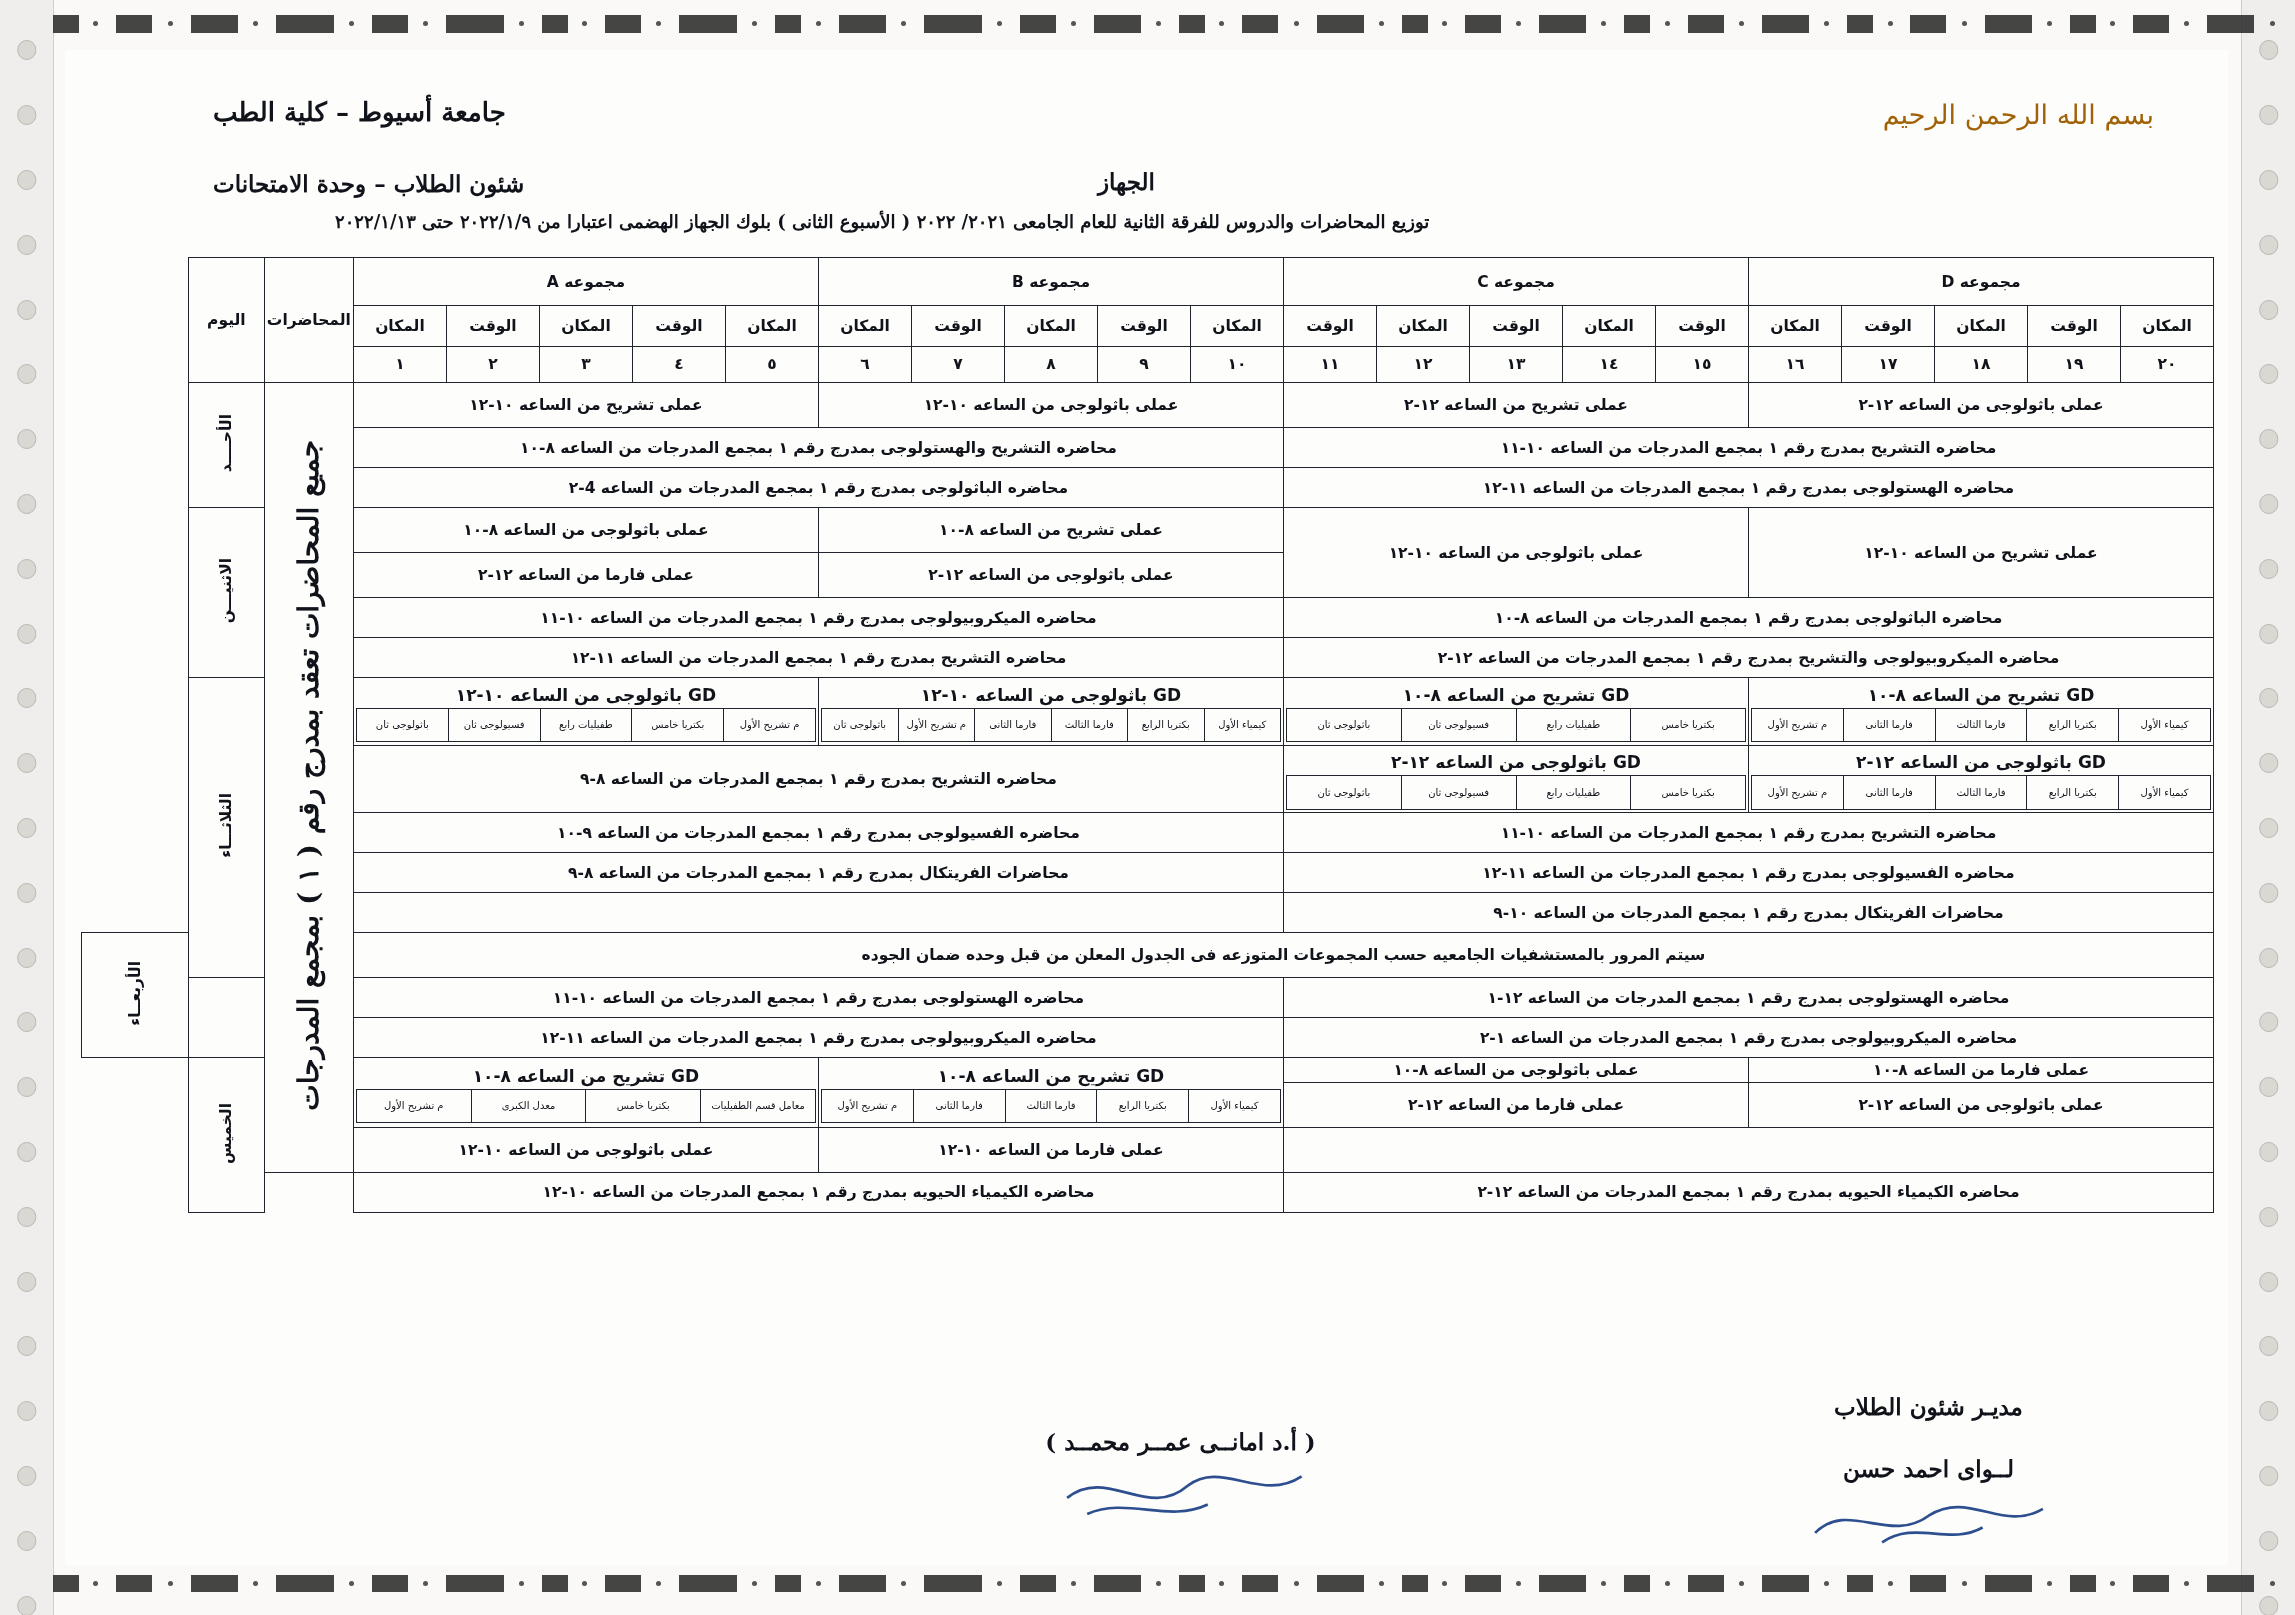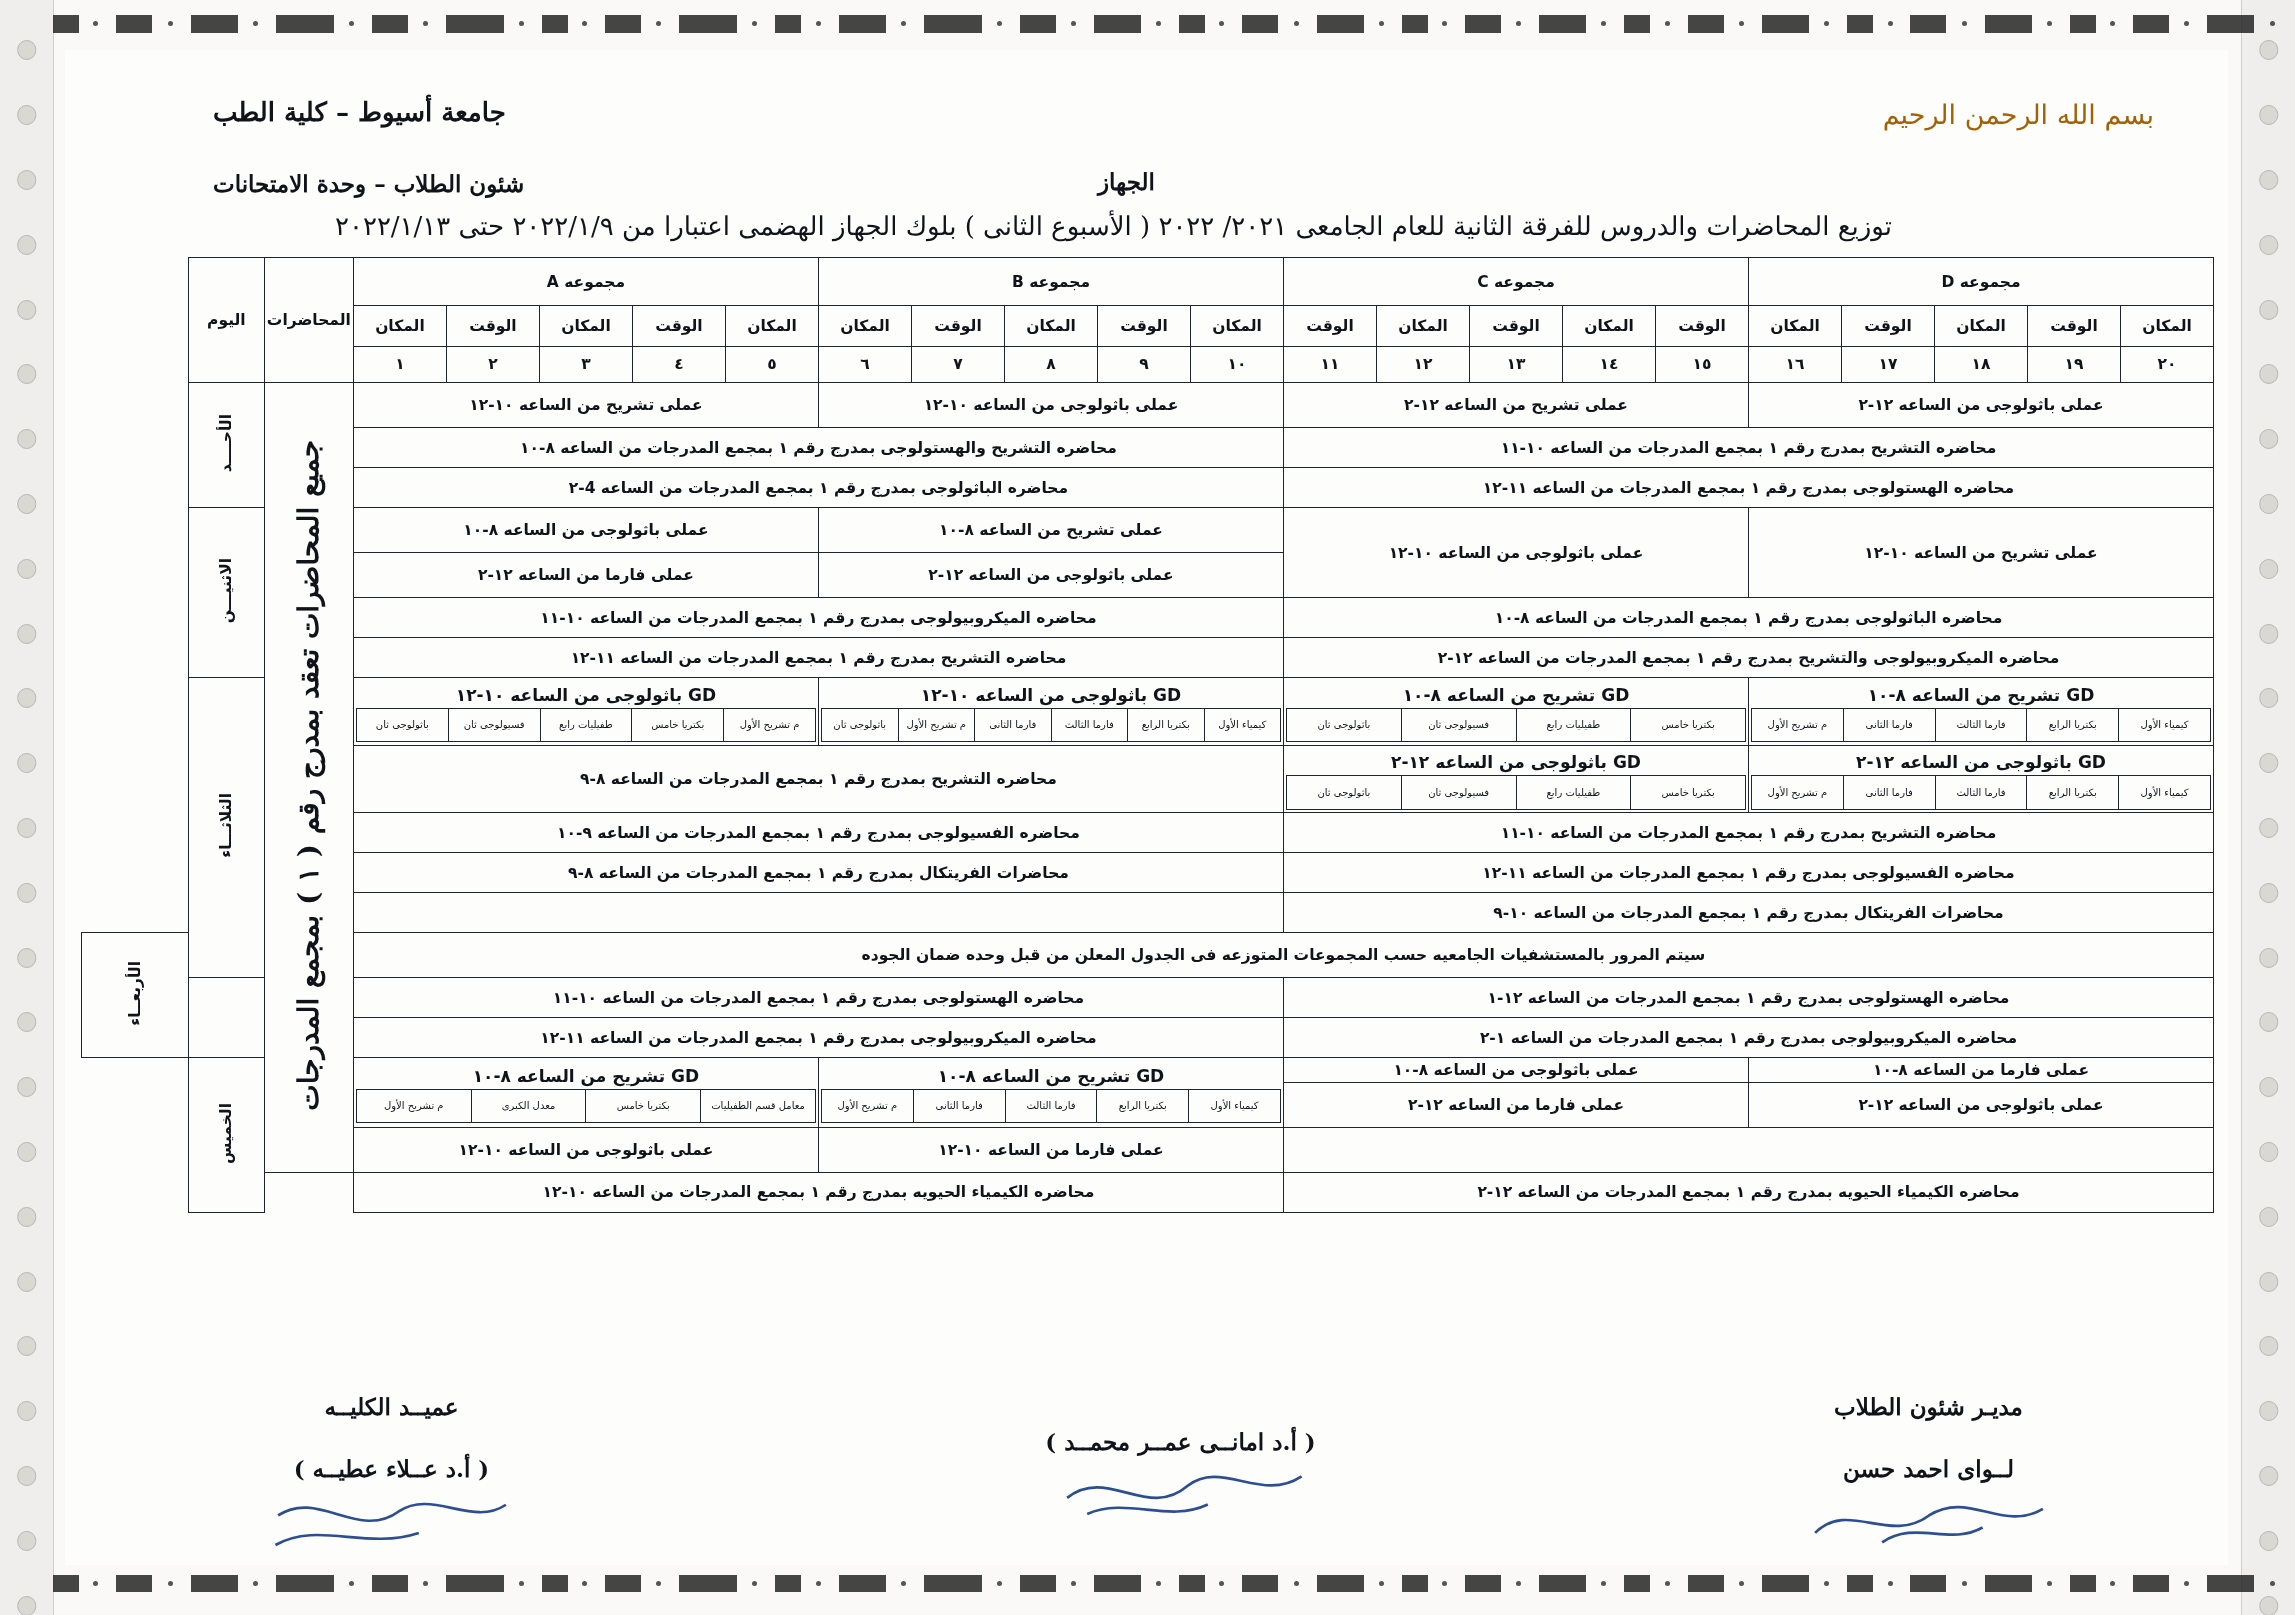--- a/index.html
+++ b/index.html
@@ -50,21 +50,21 @@
     font-size:23px;font-weight:bold;
     font-family:"DejaVu Serif","Liberation Serif",serif;
   }
   .jadwal{
     position:absolute;left:1033px;top:118px;
     font-size:23px;font-weight:bold;
     font-family:"DejaVu Serif","Liberation Serif",serif;
   }
   .subtitle{
     position:absolute;left:270px;top:161px;
-    font-size:26px;font-weight:normal;white-space:nowrap;
+    font-size:18px;font-weight:bold;white-space:nowrap;
     font-family:"DejaVu Serif","Liberation Serif",serif;
   }
   table.grid{
     position:absolute;left:16px;top:207px;width:2133px;
     border-collapse:collapse;table-layout:fixed;
   }
   table.grid td,table.grid th{
     border:1.3px solid #20242c;
     text-align:center;vertical-align:middle;
     font-size:15.5px;font-weight:bold;
@@ -605,27 +605,17 @@
       </div>
       <div class="fcol f2">
         <div class="name">( أ.د امانــى عمــر محمــد )</div>
         <div class="sig">
           <svg width="270" height="67" viewBox="0 0 400 100" fill="none" stroke="#2d4f8f" stroke-width="4">
             <path d="M30 58 C90 10 150 92 210 40 C260 0 320 66 380 26"></path>
             <path d="M60 82 C120 56 180 96 240 68"></path>
           </svg>
         </div>
       </div>
-      <div class="fcol f3">
-        <div class="role">عميــد الكليــه</div>
-        <div class="name">( أ.د عــلاء عطيــه )</div>
-        <div class="sig">
-          <svg width="256" height="67" viewBox="0 0 380 100" fill="none" stroke="#2d4f8f" stroke-width="4">
-            <path d="M20 44 C80 4 140 82 200 38 C250 4 310 62 360 28"></path>
-            <path d="M16 88 C80 52 150 96 230 70"></path>
-          </svg>
-        </div>
-      </div>
     </div>
 
   </div>
 </div>
 
 
 </body></html>

